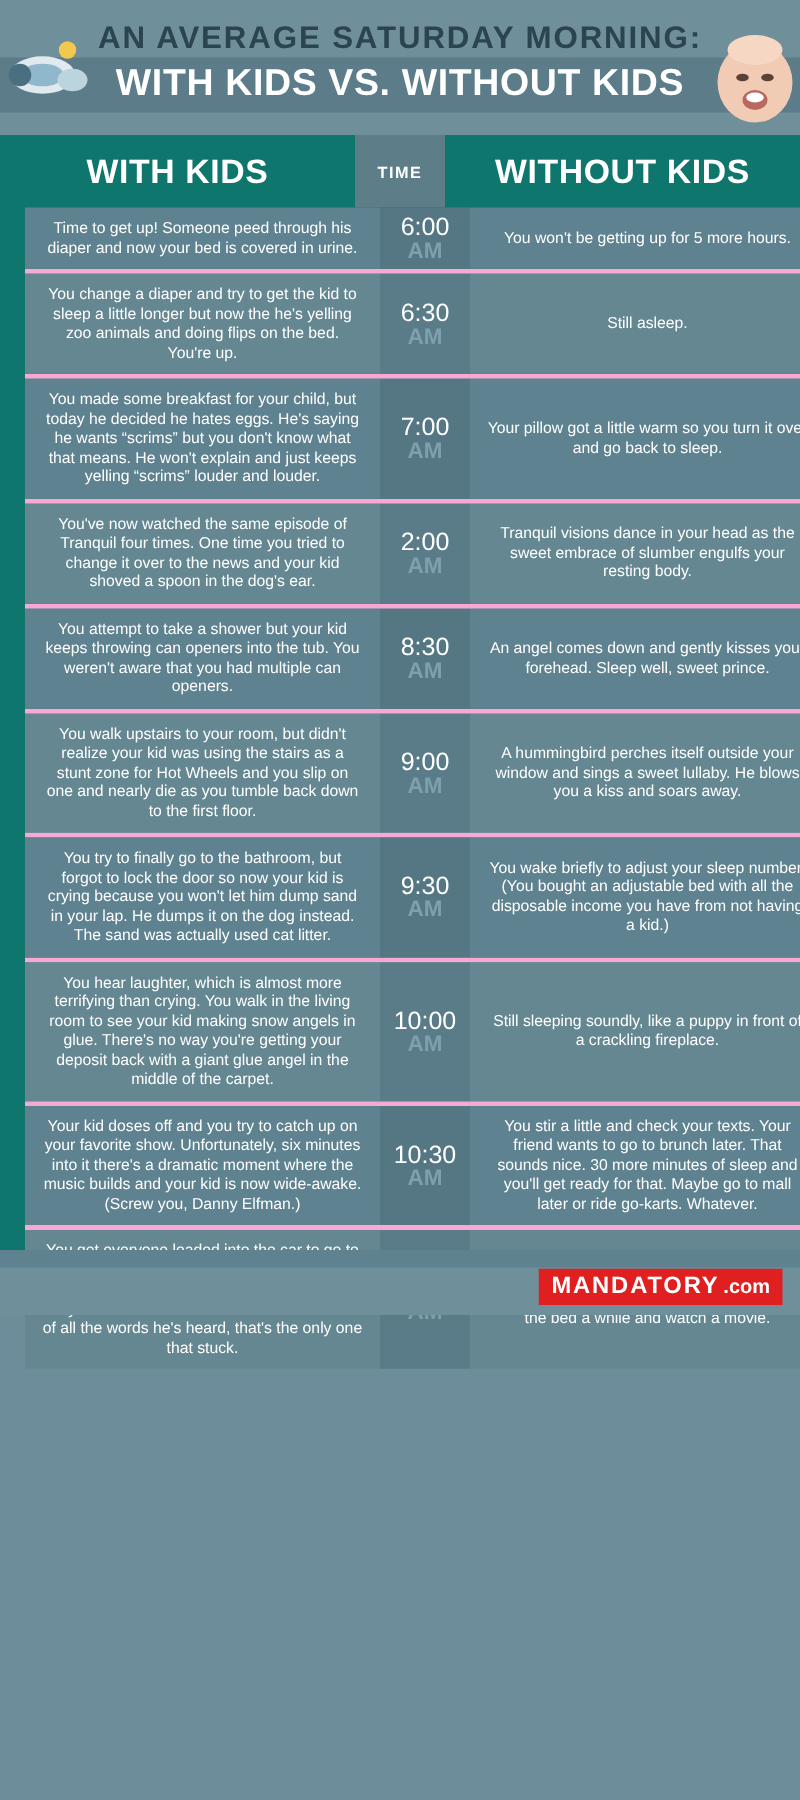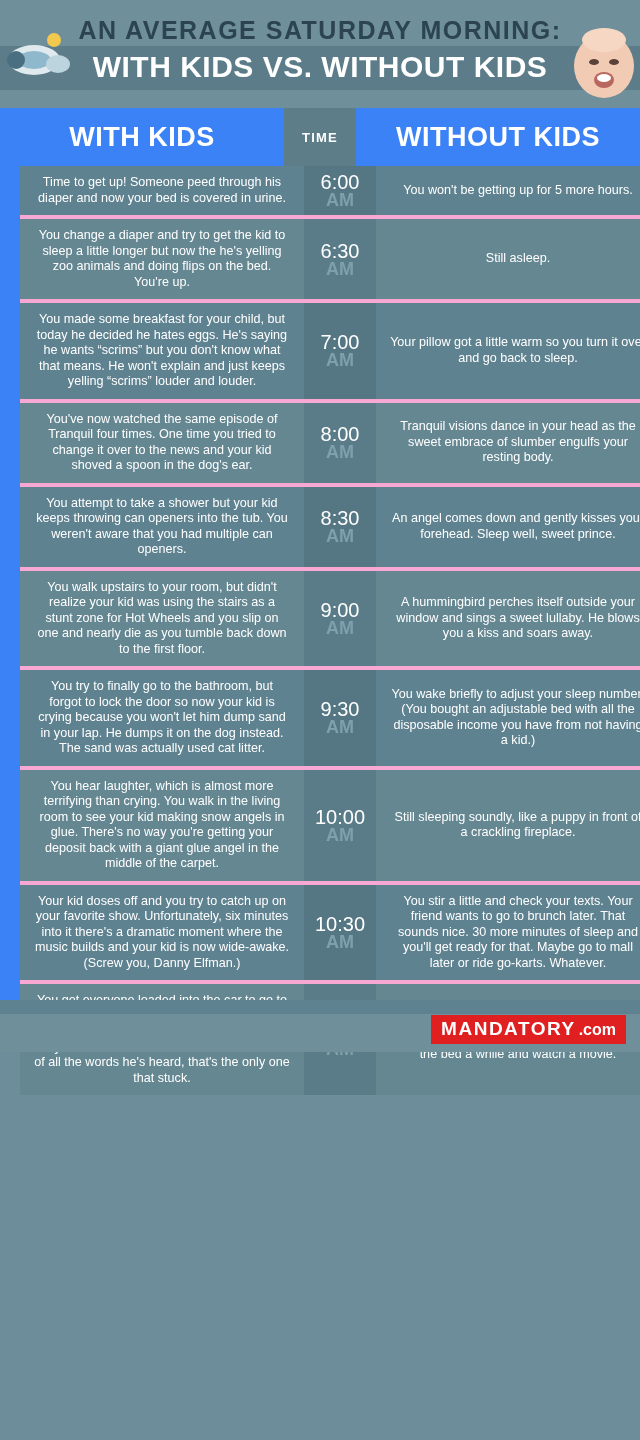--- a/index.html
+++ b/index.html
@@ -7,21 +7,21 @@
     width: 640px;
     height: 1440px;
     background: #6c8d99;
     font-family: "Liberation Sans", sans-serif;
     overflow: hidden;
   }
   .page {
     position: relative;
     width: 640px;
     height: 1052px;
-    background: #3b82f6;
+    background: #0f766e;
   }
 
   
   .header {
     position: relative;
     height: 108px;
     background: #6f8f9b;
     padding-top: 16px;
     text-align: center;
     overflow: hidden;
@@ -228,21 +228,21 @@
         <div class="cell left">You made some breakfast for your child, but today he decided he hates eggs. He's saying he wants “scrims” but you don't know what that means. He won't explain and just keeps yelling “scrims” louder and louder.</div>
         <div class="time">
           <div class="hr">7:00</div>
           <div class="mer">AM</div>
         </div>
         <div class="cell right">Your pillow got a little warm so you turn it over and go back to sleep.</div>
       </div>
       <div class="row alt">
         <div class="cell left">You've now watched the same episode of Tranquil four times. One time you tried to change it over to the news and your kid shoved a spoon in the dog's ear.</div>
         <div class="time">
-          <div class="hr">8:00</div>
+          <div class="hr">2:00</div>
           <div class="mer">AM</div>
         </div>
         <div class="cell right">Tranquil visions dance in your head as the sweet embrace of slumber engulfs your resting body.</div>
       </div>
       <div class="row">
         <div class="cell left">You attempt to take a shower but your kid keeps throwing can openers into the tub. You weren't aware that you had multiple can openers.</div>
         <div class="time">
           <div class="hr">8:30</div>
           <div class="mer">AM</div>
         </div>

